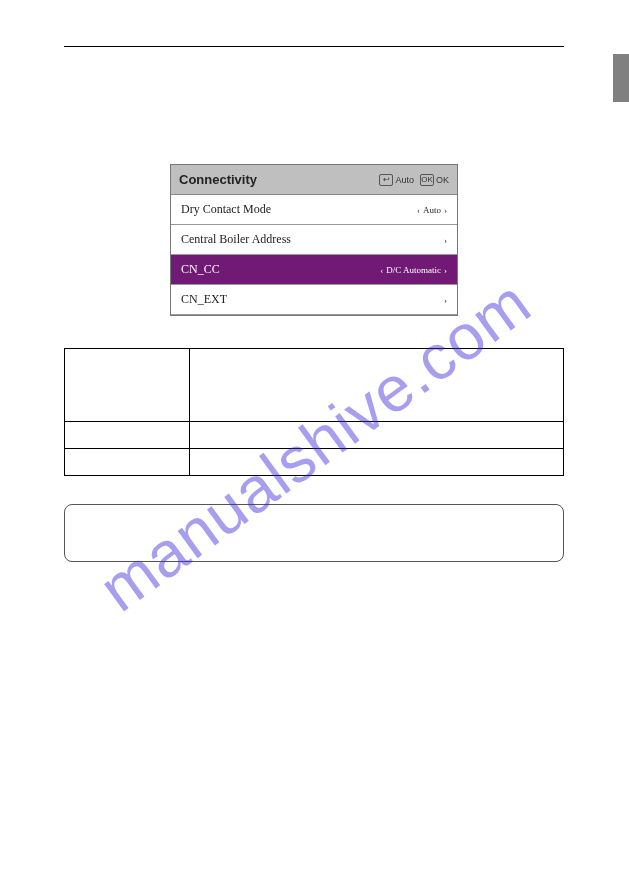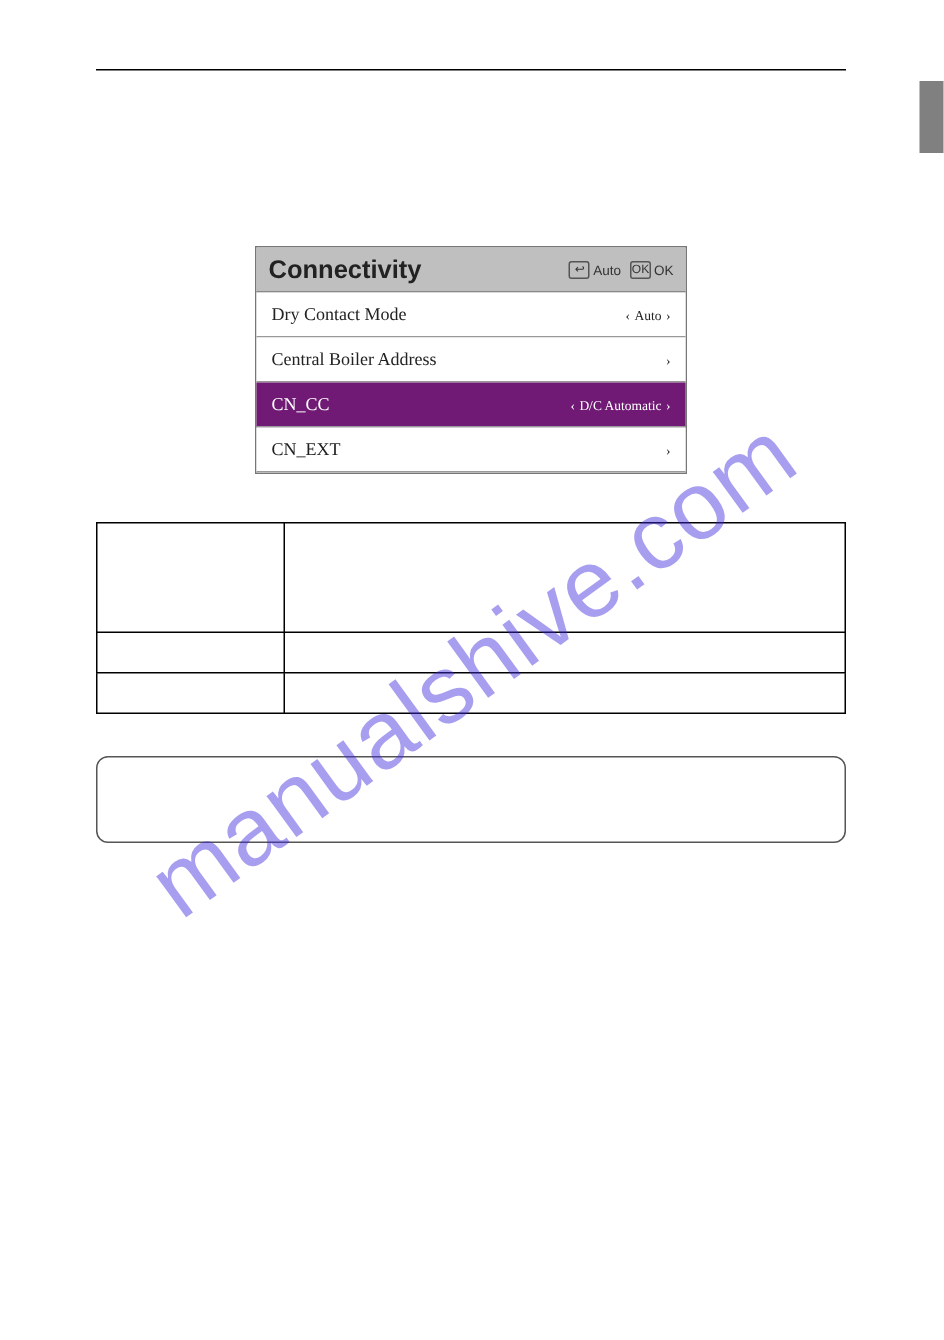--- a/index.html
+++ b/index.html
@@ -57,21 +57,21 @@
     height: 30px;
     background: #bfbfbf;
     display: flex;
     align-items: center;
     justify-content: space-between;
     padding: 0 8px;
     box-sizing: border-box;
     border-bottom: 1px solid #888;
   }
   .menu-title {
-    font-size: 17px;
+    font-size: 13px;
     font-weight: bold;
     color: #222;
   }
   .hdr-right {
     display: flex;
     align-items: center;
     gap: 6px;
   }
   .hdr-btn {
     display: inline-flex;

